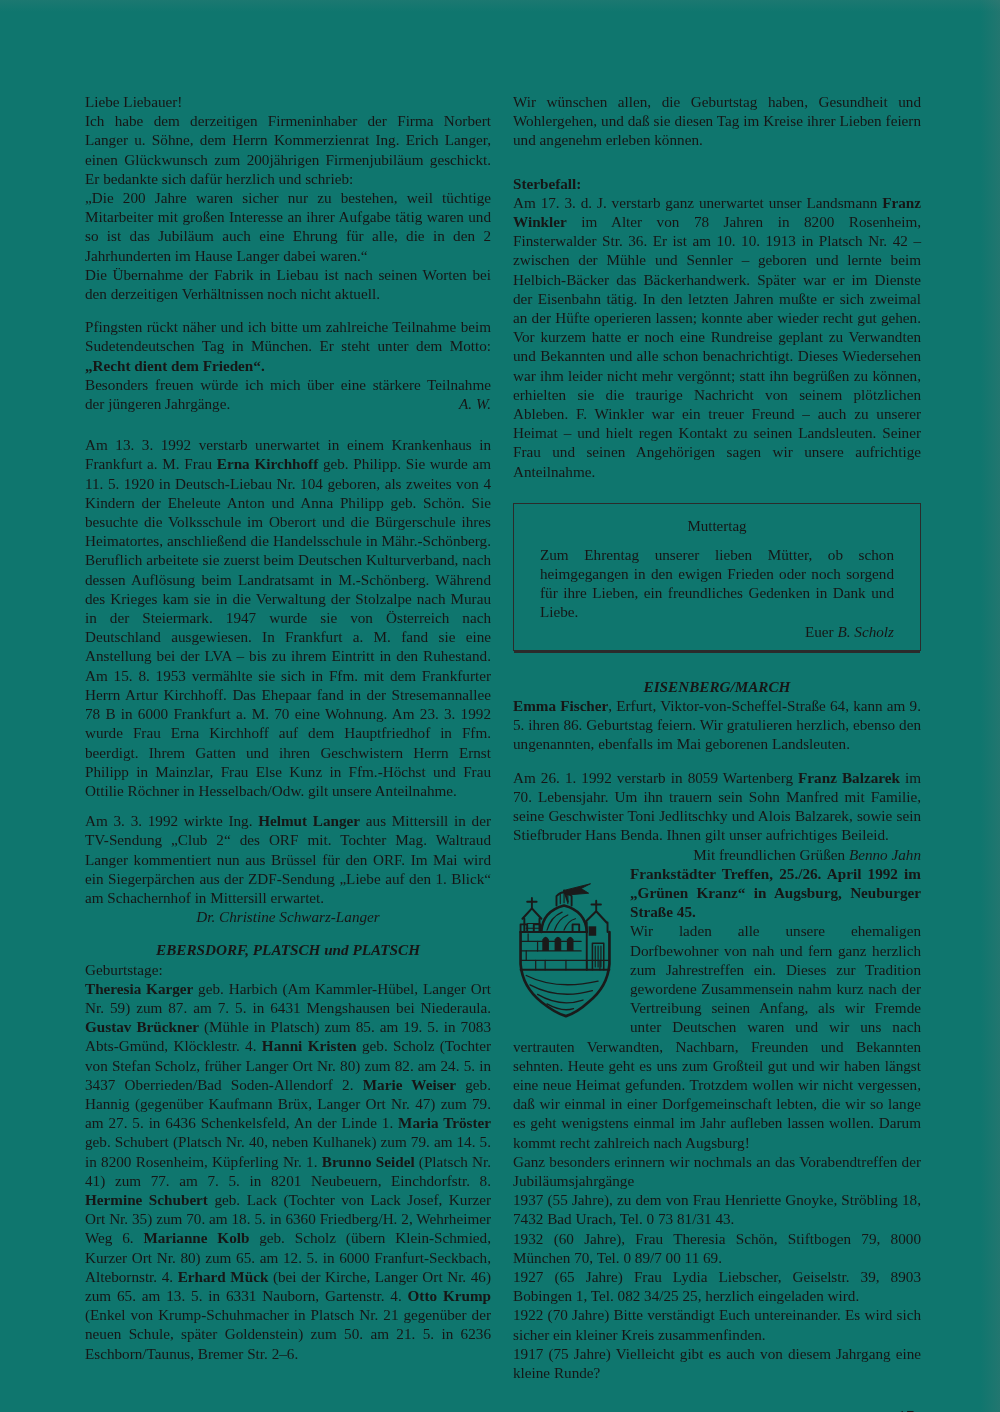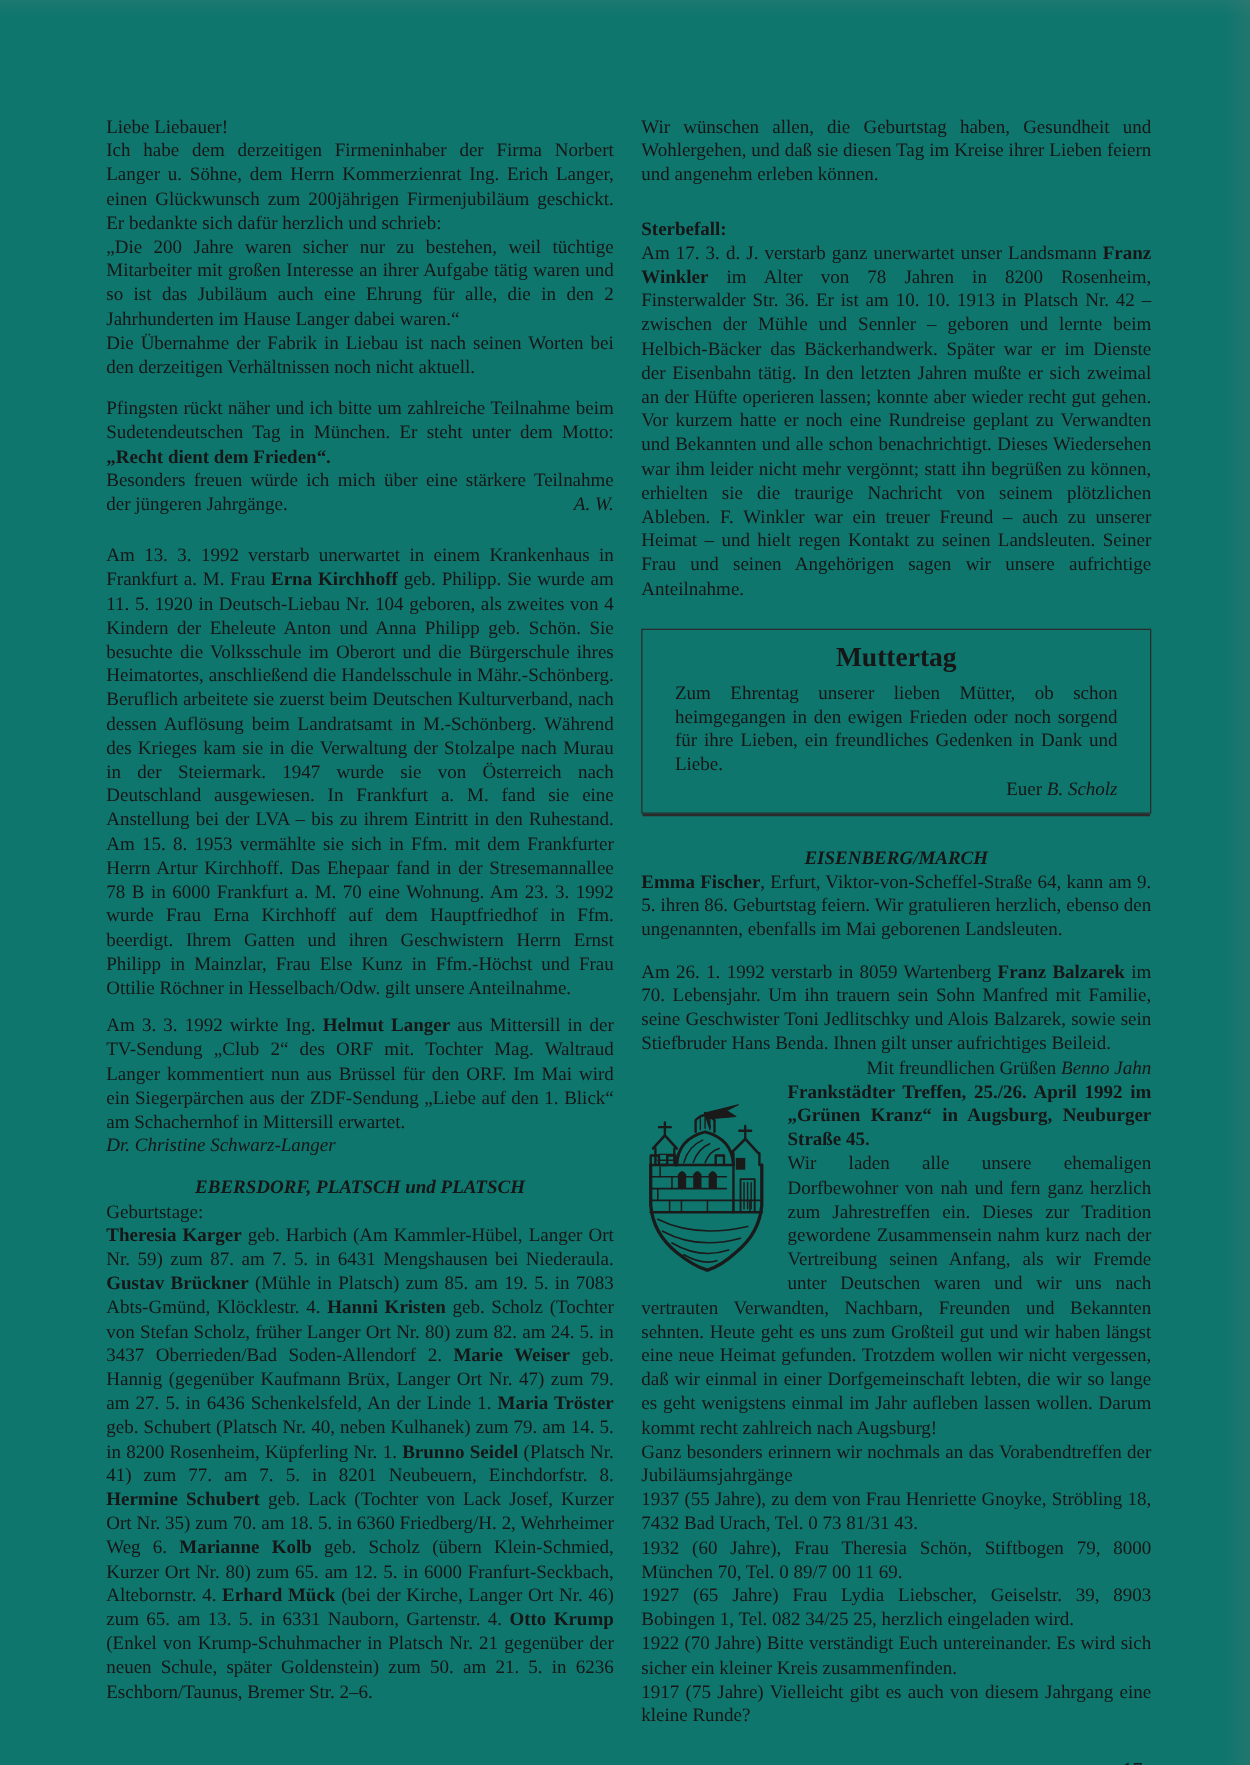--- a/index.html
+++ b/index.html
@@ -25,31 +25,31 @@
   .col {
     position:absolute; top:92px;
     font-size:15.2px; line-height:19.2px; color:#161616;
     text-align:justify;
     hyphens:auto; -webkit-hyphens:auto;
   }
   .col-left  { left:85px;  width:406px; }
   .col-right { left:513px; width:408px; }
   .blk { margin:0; }
   .heading { text-align:center;font-style:italic; }
-  .sigline { text-align:left; }
+  .sigline { text-align:center; }
   .b { font-weight:700; }
   .i { font-style:italic;margin-top:44px; }
   .tail { float:right; }
   .box {
     border:1.6px solid #2b2b2b;
     box-shadow:0 3px 0 -1px #2b2b2b;
     padding:10px 26px 9px 26px;
   }
   .box-title {
-    text-align:center; font-weight:700; font-size:22px; line-height:24px;
+    text-align:center; font-weight:400; font-size:15px; line-height:24px;
     margin-bottom:7px;
   }
   .box-body { text-align:justify; }
   .box-sig  { text-align:right; }
   .crest-wrap {
     float:left; width:106px; padding:10px 0 4px 0; margin-right:11px;
   }
   .crest-wrap svg { display:block; }
   .page-number {
     position:absolute; left:898px; top:1408px;

